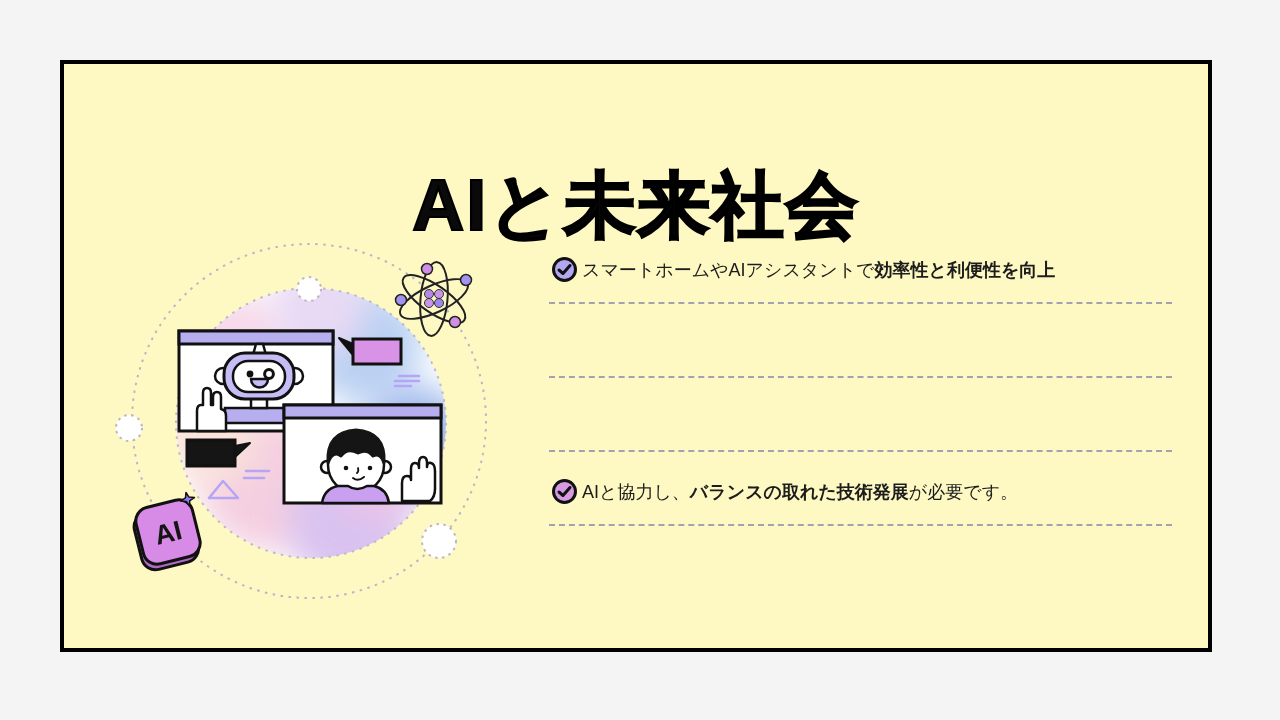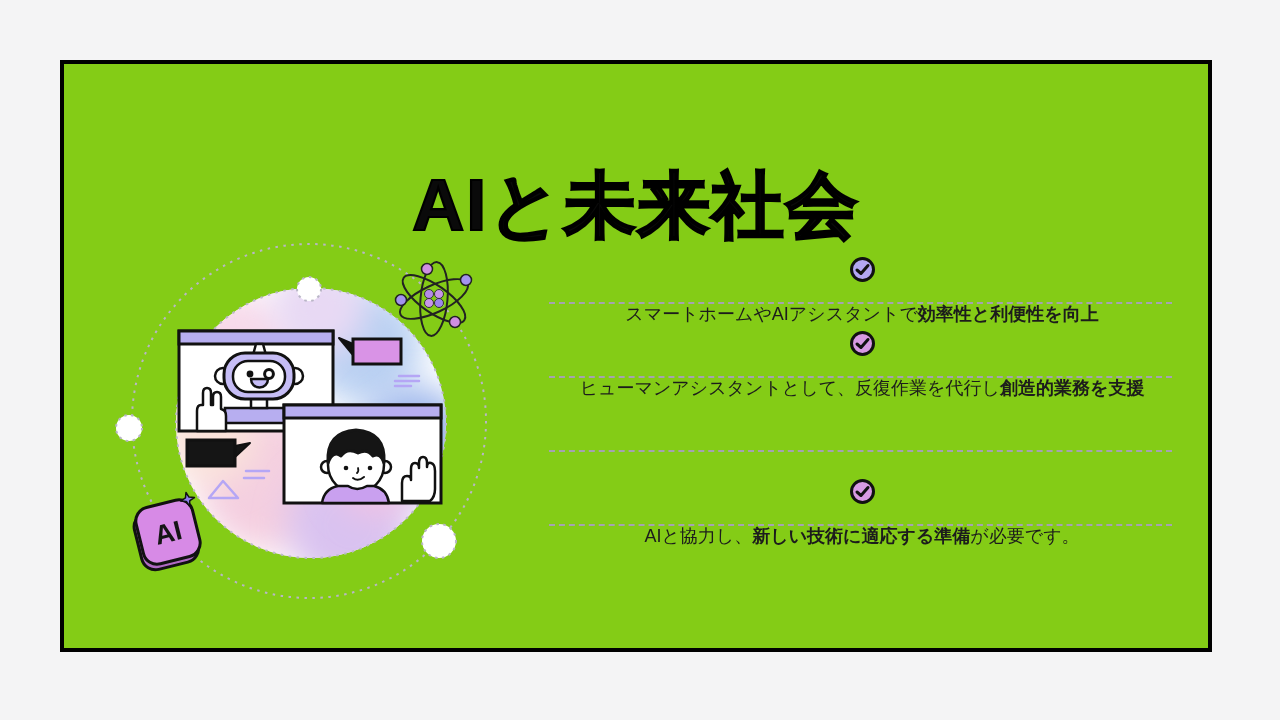--- a/index.html
+++ b/index.html
@@ -6,34 +6,34 @@
   html,body { margin:0; padding:0; }
   body {
     width:1280px; height:720px;
     background:#f4f4f5;
     font-family:"Liberation Sans","DejaVu Sans",sans-serif;
   }
   .stage { position:relative; width:1280px; height:720px; overflow:hidden; }
   .card {
     position:absolute; left:60px; top:60px;
     width:1152px; height:592px;
-    background:#84cc16;
+    background:#fef9c3;
     border:4px solid #000000;
   }
   .title {
     position:absolute; top:46px; left:0; right:0;
     text-align:center;
     font-size:72px; font-weight:900; color:#0a0a0a;
     letter-spacing:2px;
     -webkit-text-stroke:2.2px #000;
   }
   .illustration { position:absolute; left:50px; top:160px; width:404px; height:400px; }
   .bullets { position:absolute; left:485px; top:181px; width:624px; }
   .bullet { position:relative; height:74px; }
-  .bullet-line { display:flex; align-items:center; gap:18px; padding-top:11px; padding-left:2px;flex-direction:column; }
+  .bullet-line { display:flex; align-items:center; gap:4px; padding-top:11px; padding-left:2px; }
   .check-icon { flex:0 0 auto; display:block; }
   .bullet-text { font-size:18px; color:#1c1c1c; line-height:26px; white-space:nowrap; }
   .bullet-text b { font-weight:700; }
   .bullet-sep {
     position:absolute; top:57px; left:0; width:623px; height:0;
     border-top:2px dashed #a5a2b0;
   }
 </style>
 </head>
 <body>
@@ -156,41 +156,34 @@
           <svg class="check-icon" width="27" height="27" viewBox="0 0 27 27" fill="none">
             <circle cx="13.5" cy="13.5" r="11" stroke="#111" stroke-width="3" fill="#b3a7f2"></circle>
             <path d="M8,14 L12,17.5 L19,9.5" stroke="#111" stroke-width="3" stroke-linecap="round" stroke-linejoin="round"></path>
           </svg>
           <div class="bullet-text"><span>スマートホームやAIアシスタントで</span><b>効率性と利便性を向上</b><span></span></div>
         </div>
         <div class="bullet-sep"></div>
       </div>
 
       <div class="bullet">
-        <div class="bullet-line">
-          <svg class="check-icon" width="27" height="27" viewBox="0 0 27 27" fill="none">
-            <circle cx="13.5" cy="13.5" r="11" stroke="#111" stroke-width="3" fill="#d79ae2"></circle>
-            <path d="M8,14 L12,17.5 L19,9.5" stroke="#111" stroke-width="3" stroke-linecap="round" stroke-linejoin="round"></path>
-          </svg>
-          <div class="bullet-text"><span>ヒューマンアシスタントとして、反復作業を代行し</span><b>創造的業務を支援</b><span></span></div>
-        </div>
         <div class="bullet-sep"></div>
       </div>
 
       <div class="bullet">
         <div class="bullet-sep"></div>
       </div>
 
       <div class="bullet">
         <div class="bullet-line">
           <svg class="check-icon" width="27" height="27" viewBox="0 0 27 27" fill="none">
             <circle cx="13.5" cy="13.5" r="11" stroke="#111" stroke-width="3" fill="#d79ae2"></circle>
             <path d="M8,14 L12,17.5 L19,9.5" stroke="#111" stroke-width="3" stroke-linecap="round" stroke-linejoin="round"></path>
           </svg>
-          <div class="bullet-text"><span>AIと協力し、</span><b>新しい技術に適応する準備</b><span>が必要です。</span></div>
+          <div class="bullet-text"><span>AIと協力し、</span><b>バランスの取れた技術発展</b><span>が必要です。</span></div>
         </div>
         <div class="bullet-sep"></div>
       </div>
 
 
     </div>
   </div>
 </div>
 
 </body></html>

